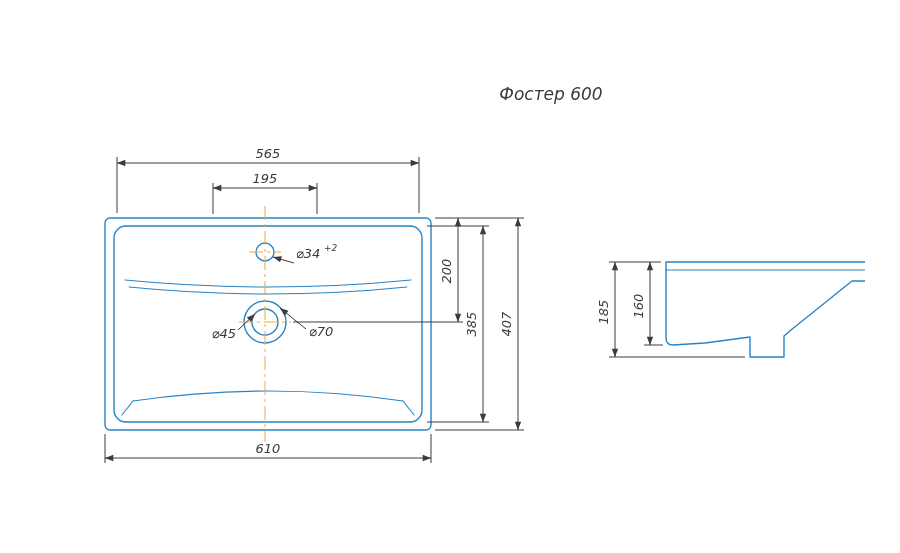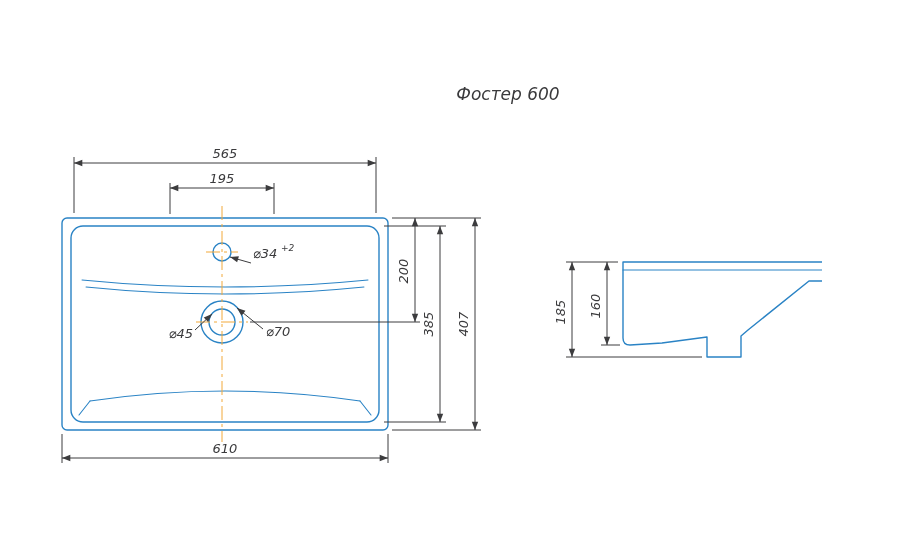--- a/index.html
+++ b/index.html
@@ -1,17 +1,17 @@
 <!DOCTYPE html>
 <html><head>
 <meta charset="utf-8">
 <style>
   html,body{margin:0;padding:0;background:#ffffff;}
   .page{position:relative;width:822px;height:553px;background:#ffffff;overflow:hidden;
-        font-family:"DejaVu Sans",sans-serif;}
+        font-family:"DejaVu Sans",sans-serif;margin-left:43px;}
   svg text{font-family:"DejaVu Sans",sans-serif;font-style:italic;fill:#3a3a3c;font-size:13px;}
   svg text.title-text{font-size:17px;}
   svg text.sup{font-size:9px;}
   .blue{stroke:#2a83c5;fill:none;stroke-width:1.4;stroke-linejoin:round;stroke-linecap:round;}
   .blue-thin{stroke:#2a83c5;fill:none;stroke-width:1.1;stroke-linecap:round;}
   .dim{stroke:#3c3c3e;fill:none;stroke-width:1;}
   .center{stroke:#f2a93b;fill:none;stroke-width:1;stroke-dasharray:14 4 3 4;}
 </style>
 </head>
 <body>

